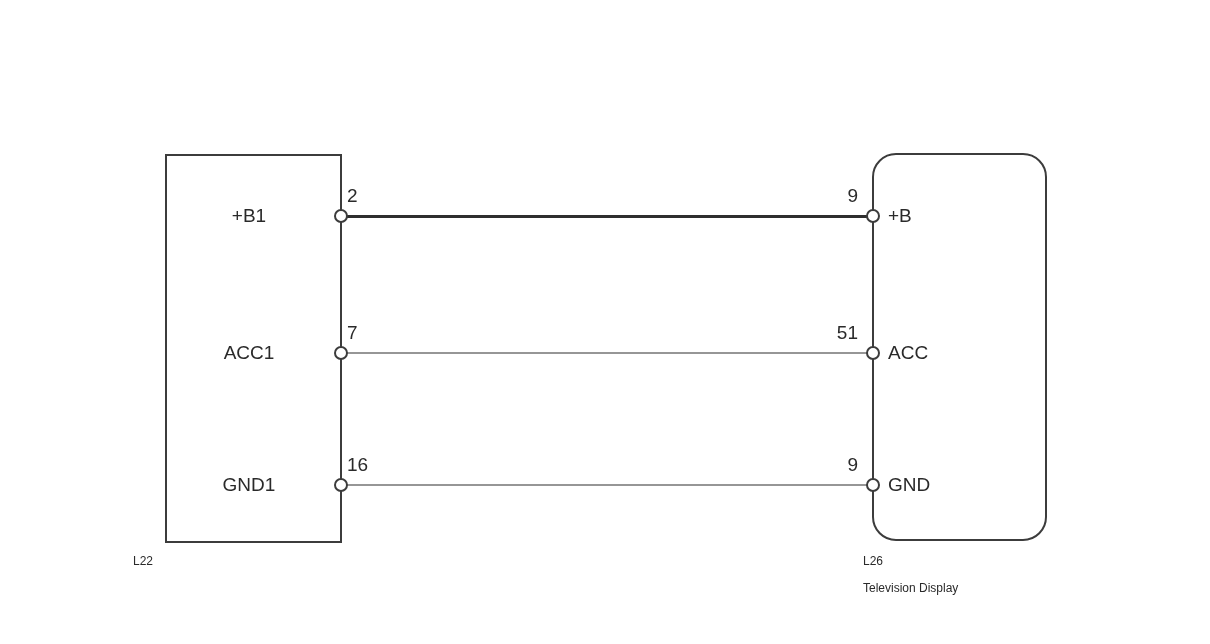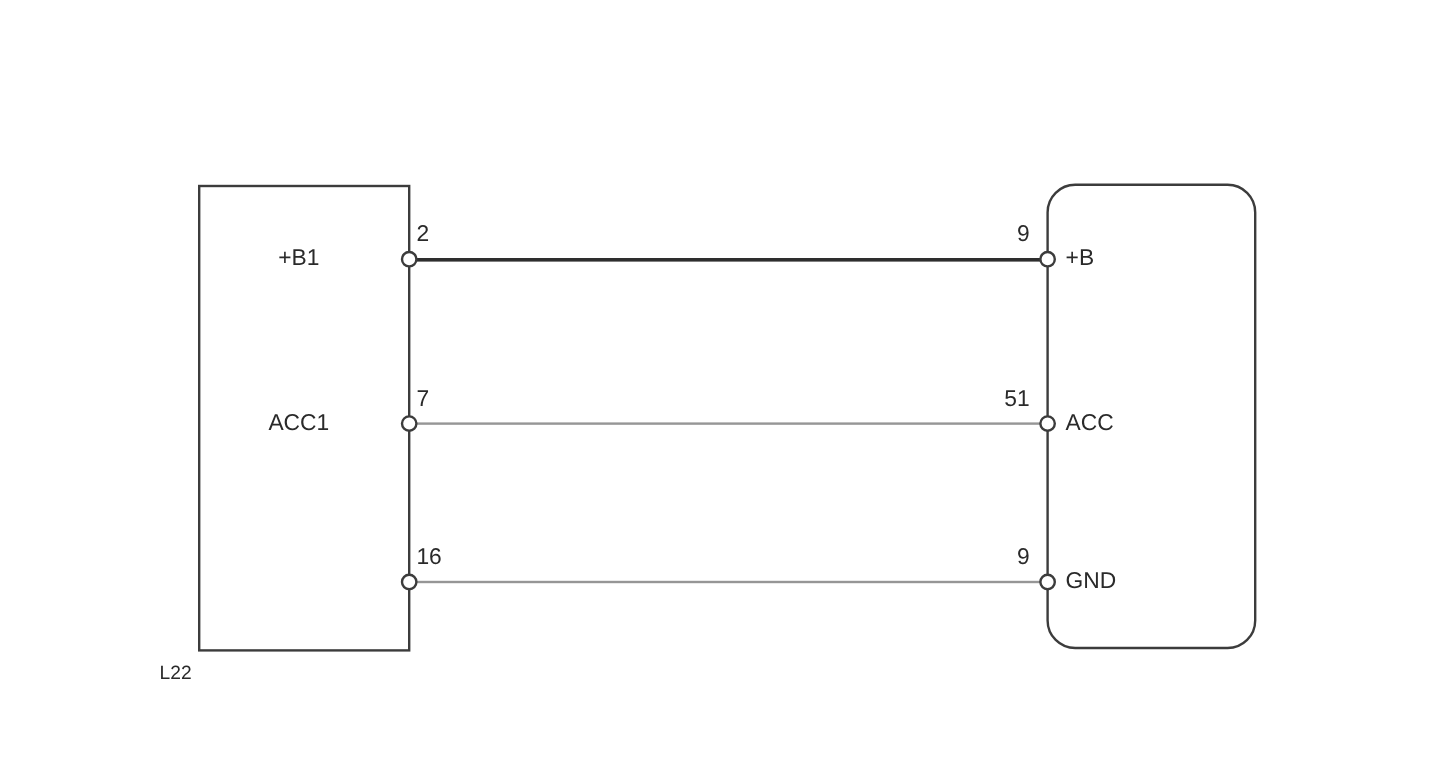--- a/index.html
+++ b/index.html
@@ -86,21 +86,21 @@
     top: calc(var(--wy) - 31px);
   }
   .num-right {
     left: 800px; width: 58px;
     text-align: right;
     top: calc(var(--wy) - 31px);
   }
   .caption {
     position: absolute;
     top: 548px;
-    font-size: 16px;
+    font-size: 12px;
     line-height: 27px;
     white-space: nowrap;
     color: #2a2a2a;
   }
   .caption.left-caption  { left: 133px; }
   .caption.right-caption { left: 863px; }
 </style>
 </head>
 <body>
 
@@ -114,32 +114,37 @@
   <div class="wire gray r2"></div>
 
   <div class="txt lbl-left r0">+B1</div>
   <div class="txt num-left r0">2</div>
   <div class="node left r0"></div>
 
   <div class="txt lbl-left r1">ACC1</div>
   <div class="txt num-left r1">7</div>
   <div class="node left r1"></div>
 
+  <div class="txt lbl-left r2">GND1</div>
   <div class="txt num-left r2">16</div>
   <div class="node left r2"></div>
 
   <div class="txt num-right r0">9</div>
   <div class="node right r0"></div>
   <div class="txt lbl-right r0">+B</div>
 
   <div class="txt num-right r1">51</div>
   <div class="node right r1"></div>
   <div class="txt lbl-right r1">ACC</div>
 
   <div class="txt num-right r2">9</div>
   <div class="node right r2"></div>
   <div class="txt lbl-right r2">GND</div>
 
   <div class="caption left-caption">
     <div>L22</div>
   </div>
+  <div class="caption right-caption">
+    <div>L26</div>
+    <div>Television Display</div>
+  </div>
 
 </div>
 
 </body></html>

